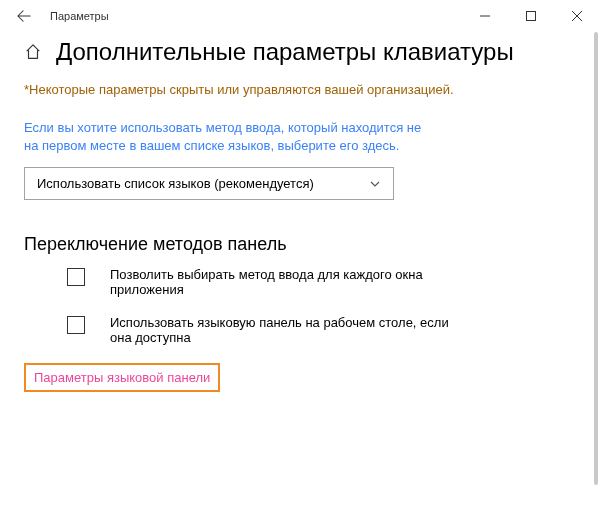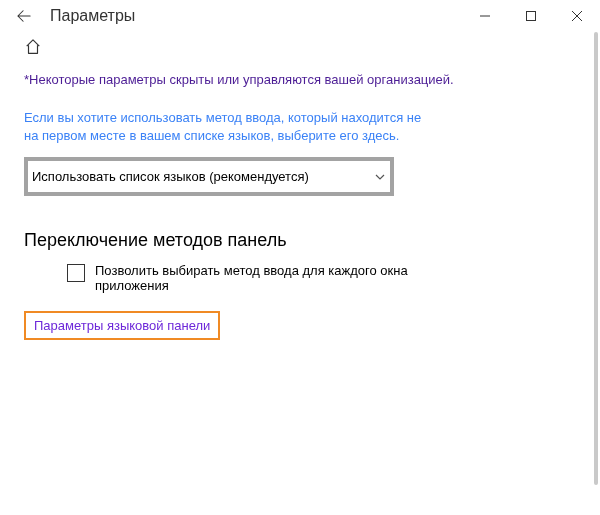--- a/index.html
+++ b/index.html
@@ -9,21 +9,21 @@
       width: 600px;
       height: 515px;
       overflow: hidden;
       color: #000;
     }
     .titlebar {
       height: 32px;
       display: flex;
       align-items: center;
       padding-left: 8px;
-      font-size: 16px;
+      font-size: 11px;
       color: #333;
     }
     .titlebar .back {
       width: 32px;
       display: flex;
       align-items: center;
       justify-content: center;
       cursor: default;
     }
     .titlebar .title {
@@ -52,70 +52,70 @@
       align-items: center;
       gap: 14px;
       margin-bottom: 16px;
     }
     .header-row .home { cursor: default; }
     .header-row h1 {
       font-size: 24px;
       font-weight: 400;
     }
     .warning {
-      color: #4c1d95;
+      color: #a16207;
       font-size: 13px;
       margin-bottom: 22px;
     }
     .section-heading {
       font-size: 18px;
       font-weight: 400;
       margin-bottom: 12px;
     }
     .desc {
       font-size: 13px;
       color: #3b82f6;
       line-height: 1.4;
       margin-bottom: 12px;
       max-width: 410px;
     }
     .select-box {
       width: 370px;
-      border: 4px solid #a3a3a3;
-      padding: 8px 4px;
+      border: 1px solid #a3a3a3;
+      padding: 8px 12px;
       font-size: 13px;
       display: flex;
       align-items: center;
       justify-content: space-between;
       cursor: default;
     }
     .section2 {
       margin-top: 34px;
     }
     .checkbox-row {
       display: flex;
       align-items: flex-start;
-      gap: 10px;
+      gap: 25px;
       margin-bottom: 18px;
       font-size: 13px;
       max-width: 430px;
       cursor: default;
       padding-left: 43px;
     }
     .checkbox-box {
       width: 18px;
       height: 18px;
       border: 1.5px solid #333;
       flex-shrink: 0;
       margin-top: 1px;
     }
     .link-row {
       display: inline-block;
       font-size: 13px;
-      color: #6d28d9;
+      color: #ec4899;
       border: 2px solid #f08a24;
       padding: 5px 8px;
       cursor: pointer;
     }
     .scrollbar {
       position: absolute;
       top: 0;
       right: 2px;
       width: 4px;
       height: 94%;
@@ -153,20 +153,21 @@
   </div>
 </div>
 
 <div class="content">
   <div class="header-row">
     <div class="home">
       <svg width="18" height="18" viewBox="0 0 20 20">
         <path d="M3 9 L10 2 L17 9 M5 8 V17 H15 V8" stroke="#333" stroke-width="1.3" fill="none" stroke-linejoin="round"></path>
       </svg>
     </div>
+    <h1>Дополнительные параметры клавиатуры</h1>
   </div>
 
   <div class="warning">*Некоторые параметры скрыты или управляются вашей организацией.</div>
 
   <div>
     <div class="desc">Если вы хотите использовать метод ввода, который находится не на первом месте в вашем списке языков, выберите его здесь.</div>
     <div class="select-box">
       <span>Использовать список языков (рекомендуется)</span>
       <svg width="12" height="12" viewBox="0 0 12 12">
         <path d="M2 4 L6 8 L10 4" stroke="#555" stroke-width="1.2" fill="none"></path>
@@ -175,18 +176,22 @@
   </div>
 
   <div class="section2">
     <div class="section-heading">Переключение методов панель</div>
 
     <div class="checkbox-row">
       <div class="checkbox-box"></div>
       <div>Позволить выбирать метод ввода для каждого окна приложения</div>
     </div>
 
+    <div class="checkbox-row">
+      <div class="checkbox-box"></div>
+      <div>Использовать языковую панель на рабочем столе, если она доступна</div>
+    </div>
 
     <div class="link-row">Параметры языковой панели</div>
   </div>
 
   <div class="scrollbar"></div>
 </div>
 
 </body></html>

